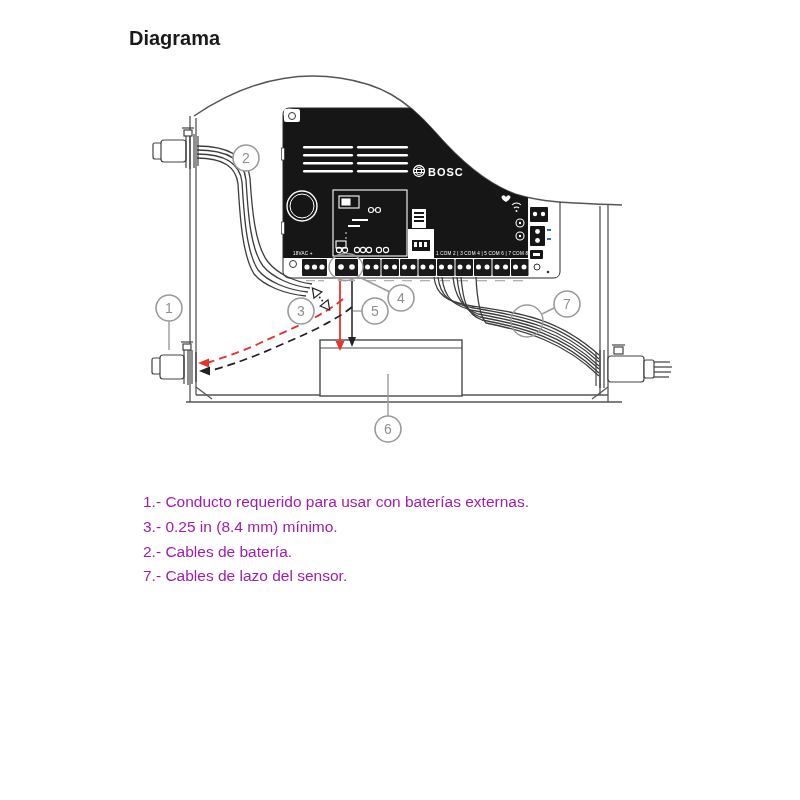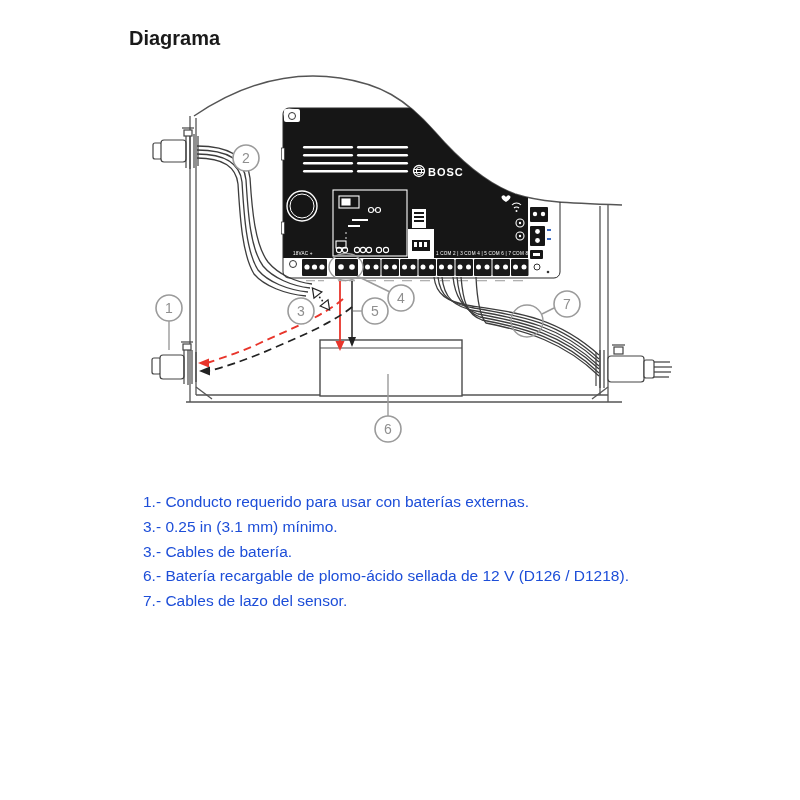--- a/index.html
+++ b/index.html
@@ -1,20 +1,20 @@
 <!DOCTYPE html>
 <html><head>
 <meta charset="utf-8">
 <style>
   html,body{margin:0;padding:0;background:#fff;}
   .page{position:relative;width:800px;height:660px;background:#ffffff;overflow:hidden;
         font-family:"Liberation Sans",sans-serif;color:#1f1f1f;}
   .title{position:absolute;left:129px;top:27px;font-size:20px;font-weight:bold;color:#1a1a1a;}
   .diagram-svg{position:absolute;left:0;top:0;}
-  .legend{position:absolute;left:143px;top:490px;font-size:15.5px;line-height:24.8px;color:#1d4ed8;}
+  .legend{position:absolute;left:143px;top:490px;font-size:15.5px;line-height:24.8px;color:#a21caf;}
   .legend div{white-space:nowrap;}
   text{font-family:"Liberation Sans",sans-serif;}
   .callout-num{font-size:14px;fill:#8f8f8f;}
   .pcb-micro{fill:#ffffff;font-size:4.6px;letter-spacing:.2px;}
 </style>
 </head>
 <body>
 
 <div class="page">
 
@@ -311,19 +311,18 @@
       <text class="callout-num" x="388" y="434" text-anchor="middle">6</text>
     </g>
     <g>
       <circle cx="567" cy="304" r="13" fill="#fff" stroke="#9b9b9b" stroke-width="1.6"></circle>
       <text class="callout-num" x="567" y="309" text-anchor="middle">7</text>
     </g>
   </svg>
 
   <div class="legend">
     <div>1.- Conducto requerido para usar con baterías externas.</div>
-    <div>3.- 0.25 in (3.1 mm) mínimo.</div>
-    <div>3.- Cables de batería.</div>
-    <div>6.- Batería recargable de plomo-ácido sellada de 12 V (D126 / D1218).</div>
+    <div>3.- 0.25 in (8.4 mm) mínimo.</div>
+    <div>2.- Cables de batería.</div>
     <div>7.- Cables de lazo del sensor.</div>
   </div>
 
 </div>
 
 </body></html>

